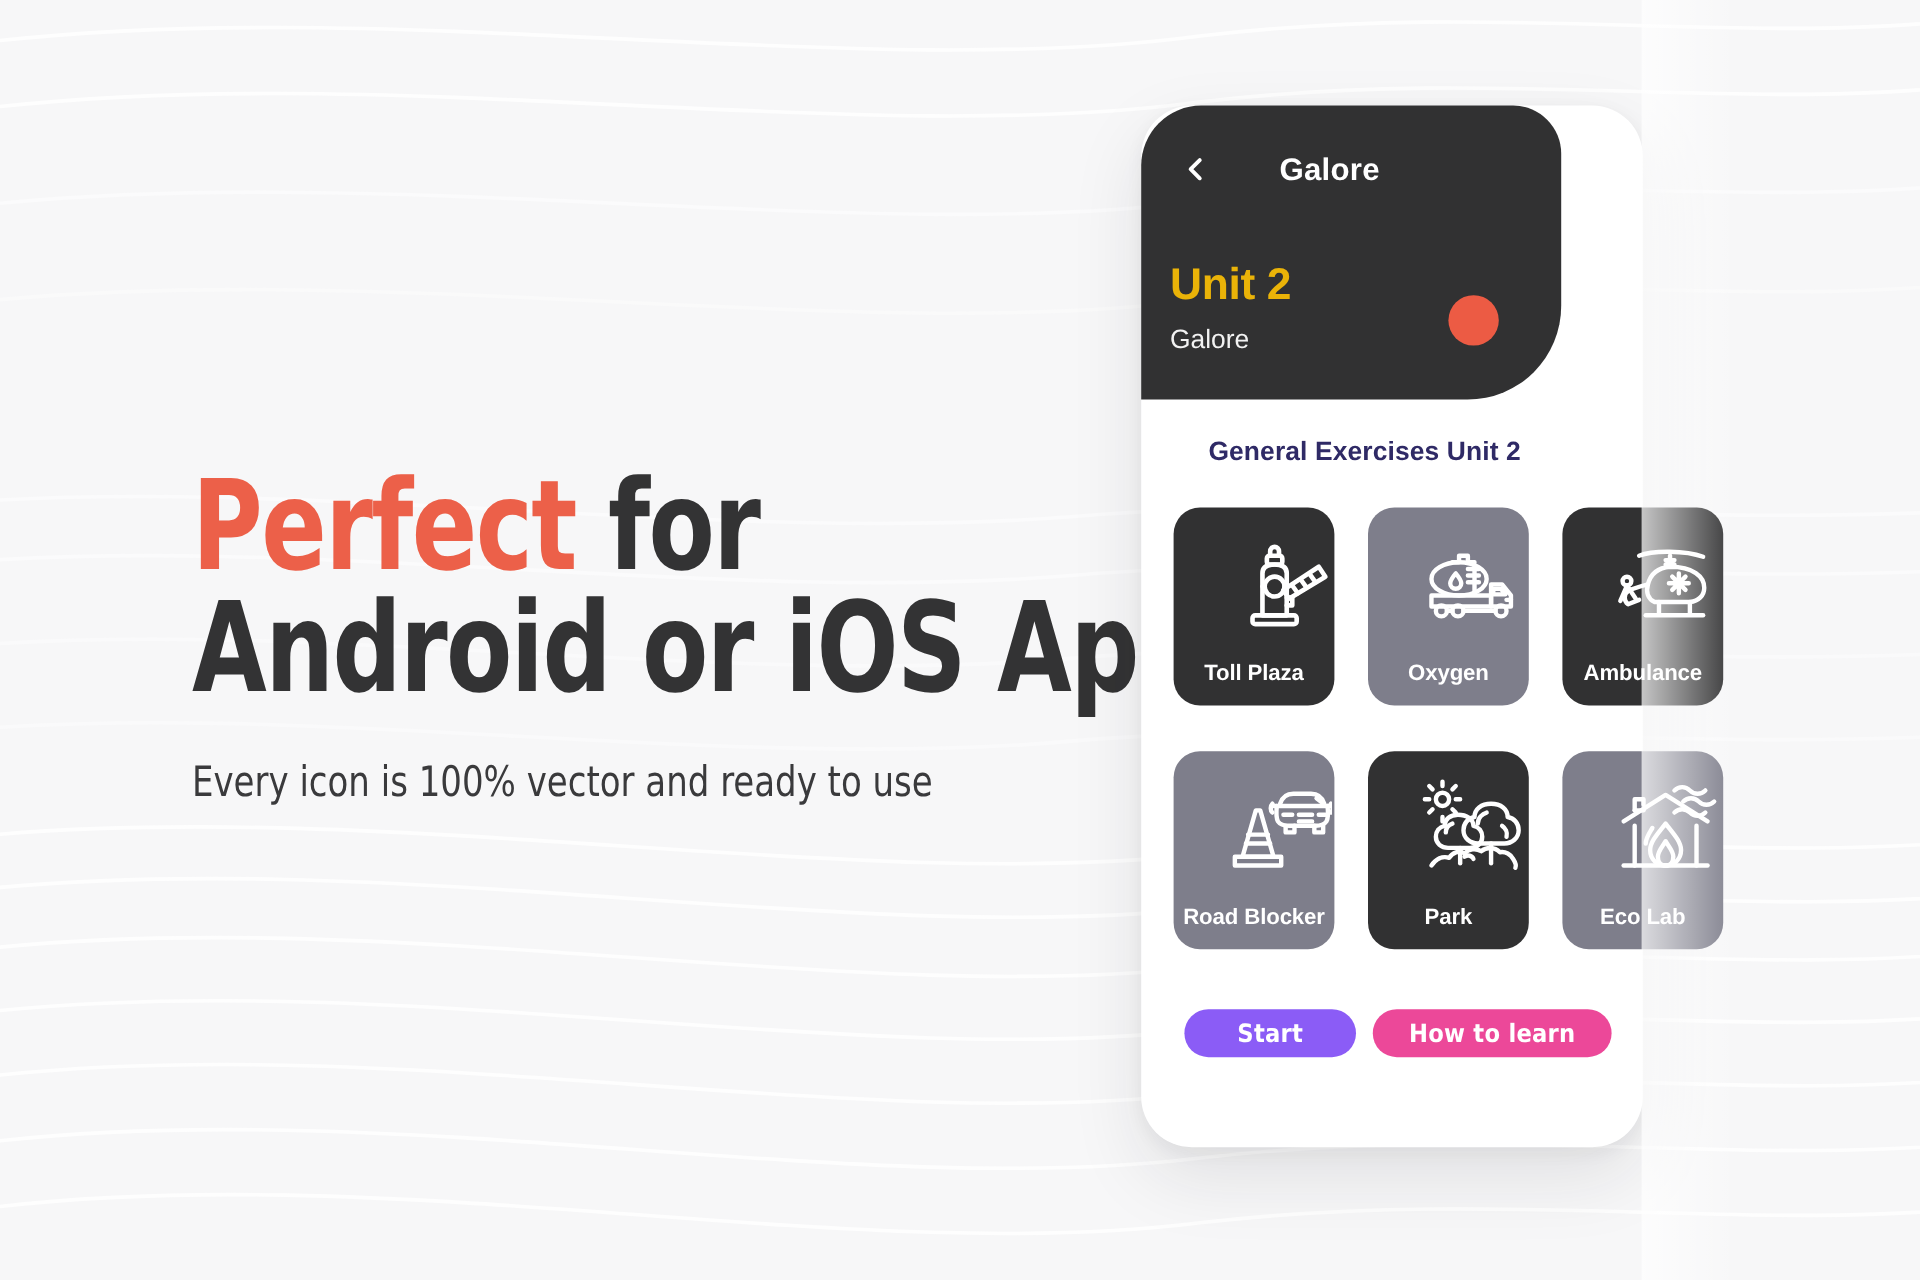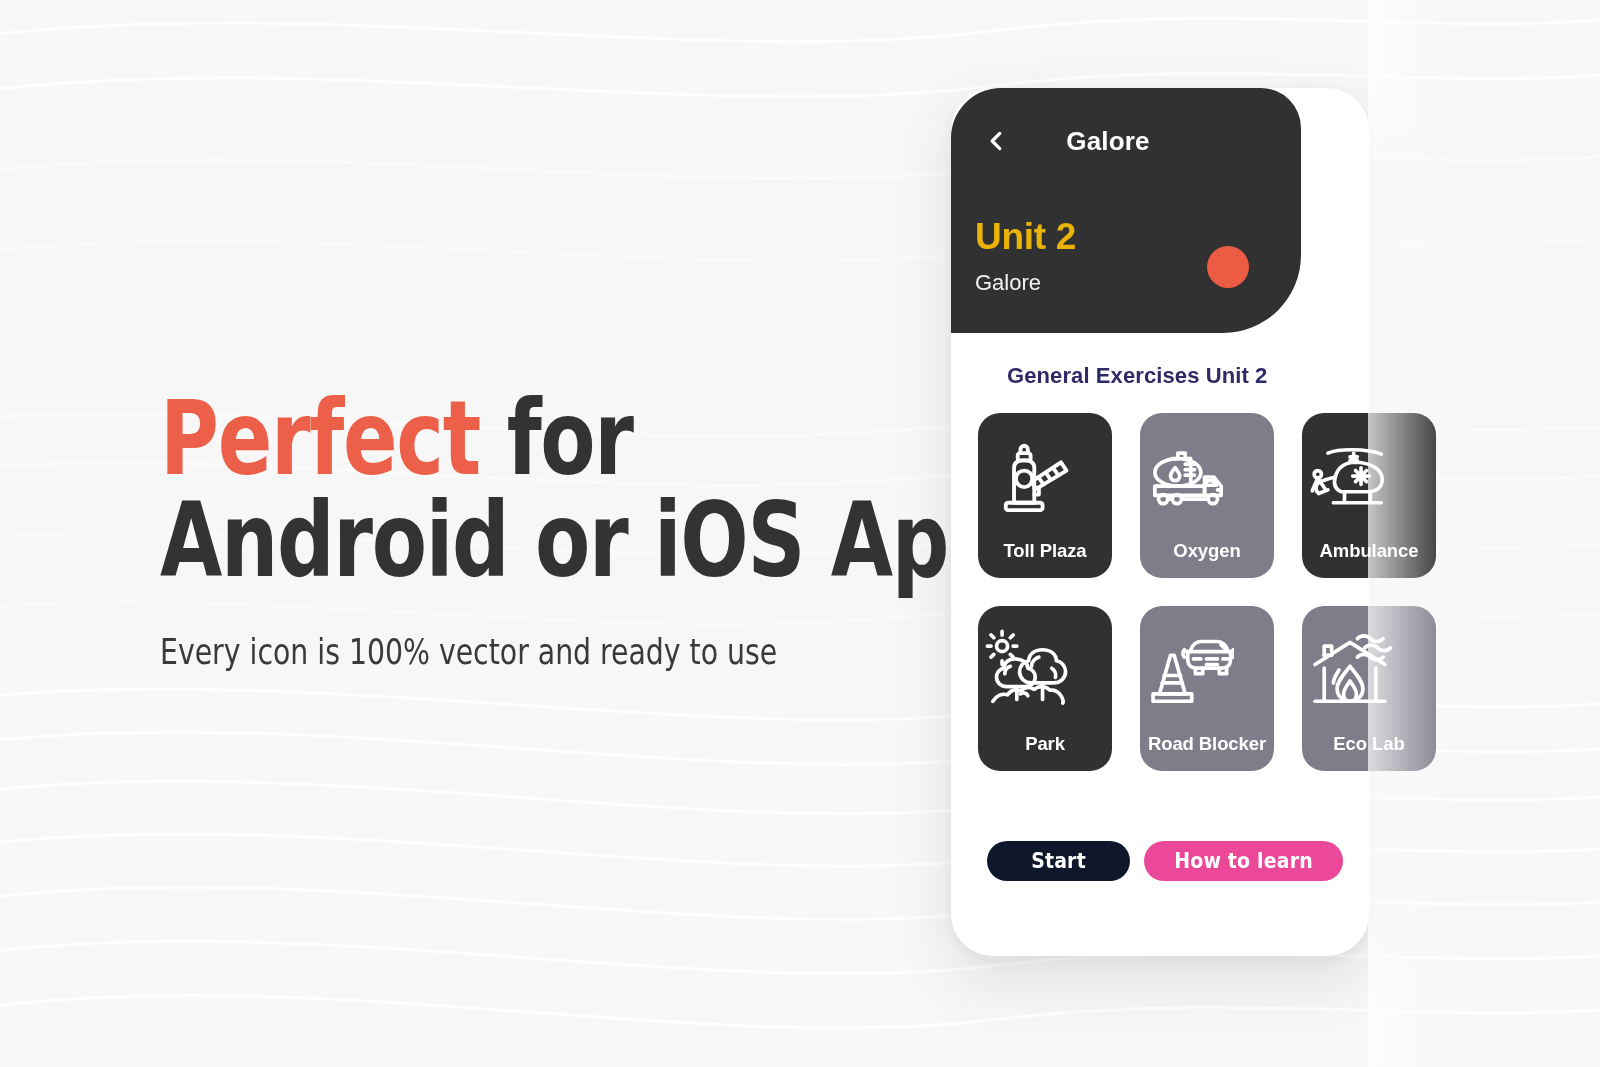--- a/index.html
+++ b/index.html
@@ -163,25 +163,26 @@
     gap: 28px 28px;
     z-index: 4;
   }
 
   .tile {
     width: 134px;
     height: 165px;
     border-radius: 22px;
     display: flex;
     flex-direction: column;
-    align-items: flex-start;
+    align-items: flex-end;
     justify-content: flex-start;
     padding-top: 16px;
     cursor: pointer;
     position: relative;
+    margin-top: 10px;
   }
   .tile.dark  { background: #313132; }
   .tile.gray  { background: #7e7e8b; }
 
   .tile-icon {
     width: 96px;
     height: 96px;
     display: flex;
     align-items: center;
     justify-content: center;
@@ -219,21 +220,21 @@
     align-items: center;
     justify-content: center;
     font-family: "DejaVu Sans Condensed", "Liberation Sans Narrow", "Liberation Sans", sans-serif;
     font-size: 21px;
     font-weight: 700;
     color: #ffffff;
     cursor: pointer;
     letter-spacing: 0.2px;
     padding: 0 20px;
   }
-  #btn-start      { background: #0f172a; min-width: 143px; }
+  #btn-start      { background: #8b5cf6; min-width: 143px; }
   #btn-how-to-learn { background: #ec4899; min-width: 199px; }
 
   
   #right-sheen {
     position: absolute;
     left: 1368px;
     top: 0;
     width: 80px;
     height: 1067px;
     background: linear-gradient(to right, rgba(255,255,255,0.72), rgba(255,255,255,0));
@@ -338,20 +339,38 @@
         <circle cx="15" cy="47" r="4"></circle>
         <path d="M15,51 v5 M15,51 l-6,14 M15,51 l8,12"></path>
         <path d="M44,66 v10 M72,66 v10"></path>
         <path d="M32,78 h52"></path>
         <path d="M62,40 v18 M53,49 h18 M56,43 l12,12 M68,43 l-12,12"></path>
       </svg>
     </div>
     <div class="tile-label">Ambulance</div>
   </div>
 
+  <div class="tile gray">
+    <div class="tile-icon">
+      <svg viewBox="0 0 100 100" fill="none" stroke="#ffffff" stroke-width="4" stroke-linecap="round" stroke-linejoin="round">
+        <path d="M53,28 c2,-6 6,-9 12,-9 h16 c6,0 10,3 12,9"></path>
+        <path d="M47,30 h54"></path>
+        <path d="M50,30 c0,0 -1,10 1,14 c2,3 6,4 10,4 h24 c4,0 8,-1 10,-4 c2,-4 1,-14 1,-14"></path>
+        <path d="M46,28 c-2,2 -2,6 0,8 M99,28 c2,2 2,6 0,8"></path>
+        <path d="M56,38 h8 M70,38 h12 M70,44 h12 M88,38 h6"></path>
+        <path d="M58,48 v6 h8 v-6 M84,48 v6 h8 v-6"></path>
+        <path d="M86,23 l5,4"></path>
+        <path d="M31,34 h4 l12,42 H19 Z"></path>
+        <path d="M24,56 h18 M22,64 h22"></path>
+        <path d="M12,76 h42 v8 H12 Z"></path>
+      </svg>
+    </div>
+    <div class="tile-label">Road Blocker</div>
+  </div>
+
   <div class="tile dark">
     <div class="tile-icon">
       <svg viewBox="0 0 100 100" fill="none" stroke="#ffffff" stroke-width="4" stroke-linecap="round" stroke-linejoin="round">
         <circle cx="24" cy="24" r="6"></circle>
         <path d="M24,12 v-4 M24,40 v4 M12,24 h-4 M36,24 h4 M15,15 l-3,-3 M33,33 l3,3 M33,15 l3,-3 M15,33 l-3,3"></path>
         <path d="M38,38 c-7,0 -12,4 -12,10 c-5,1 -8,5 -8,10 c0,6 5,10 11,10 h20 c6,0 11,-4 11,-10 c0,-5 -3,-9 -8,-10 c0,-6 -6,-10 -14,-10 Z"></path>
         <path d="M27,54 c0,-4 3,-7 6,-8"></path>
         <path d="M40,68 v14"></path>
         <path d="M68,28 c-9,0 -15,5 -15,12 c-6,1 -10,6 -10,12 c0,7 6,12 13,12 h24 c7,0 13,-5 13,-12 c0,-6 -4,-11 -10,-12 c0,-7 -6,-12 -15,-12 Z"></path>
         <path d="M56,46 c0,-5 4,-9 8,-10"></path>
@@ -360,38 +379,20 @@
         <path d="M14,84 c4,-6 10,-9 16,-7 c3,-5 9,-7 14,-4 c4,-4 10,-5 15,-2 c5,-4 12,-4 17,1 c5,-1 10,2 12,6 c2,3 3,6 2,8"></path>
         <path d="M44,76 c3,-2 7,-1 8,2"></path>
       </svg>
     </div>
     <div class="tile-label">Park</div>
   </div>
 
   <div class="tile gray">
     <div class="tile-icon">
       <svg viewBox="0 0 100 100" fill="none" stroke="#ffffff" stroke-width="4" stroke-linecap="round" stroke-linejoin="round">
-        <path d="M53,28 c2,-6 6,-9 12,-9 h16 c6,0 10,3 12,9"></path>
-        <path d="M47,30 h54"></path>
-        <path d="M50,30 c0,0 -1,10 1,14 c2,3 6,4 10,4 h24 c4,0 8,-1 10,-4 c2,-4 1,-14 1,-14"></path>
-        <path d="M46,28 c-2,2 -2,6 0,8 M99,28 c2,2 2,6 0,8"></path>
-        <path d="M56,38 h8 M70,38 h12 M70,44 h12 M88,38 h6"></path>
-        <path d="M58,48 v6 h8 v-6 M84,48 v6 h8 v-6"></path>
-        <path d="M86,23 l5,4"></path>
-        <path d="M31,34 h4 l12,42 H19 Z"></path>
-        <path d="M24,56 h18 M22,64 h22"></path>
-        <path d="M12,76 h42 v8 H12 Z"></path>
-      </svg>
-    </div>
-    <div class="tile-label">Road Blocker</div>
-  </div>
-
-  <div class="tile gray">
-    <div class="tile-icon">
-      <svg viewBox="0 0 100 100" fill="none" stroke="#ffffff" stroke-width="4" stroke-linecap="round" stroke-linejoin="round">
         <path d="M58,16 c4,-4 10,-4 14,0 c4,4 10,4 14,0"></path>
         <path d="M66,26 c4,-4 10,-4 14,0 c4,4 10,4 14,0"></path>
         <path d="M58,36 c4,-4 10,-4 14,0 c4,4 10,4 14,0"></path>
         <path d="M12,44 L50,20 L88,44"></path>
         <path d="M22,34 v-10 h8 v5"></path>
         <path d="M22,34 h8"></path>
         <path d="M22,48 v36 M78,48 v36"></path>
         <path d="M12,84 h76"></path>
         <path d="M50,46 c6,8 14,16 14,24 c0,9 -7,14 -14,14 c-7,0 -14,-5 -14,-14 c0,-8 8,-16 14,-24 Z"></path>
         <path d="M50,62 c3,5 7,9 7,14 c0,5 -3,8 -7,8 c-4,0 -7,-3 -7,-8 c0,-5 4,-9 7,-14 Z"></path>

